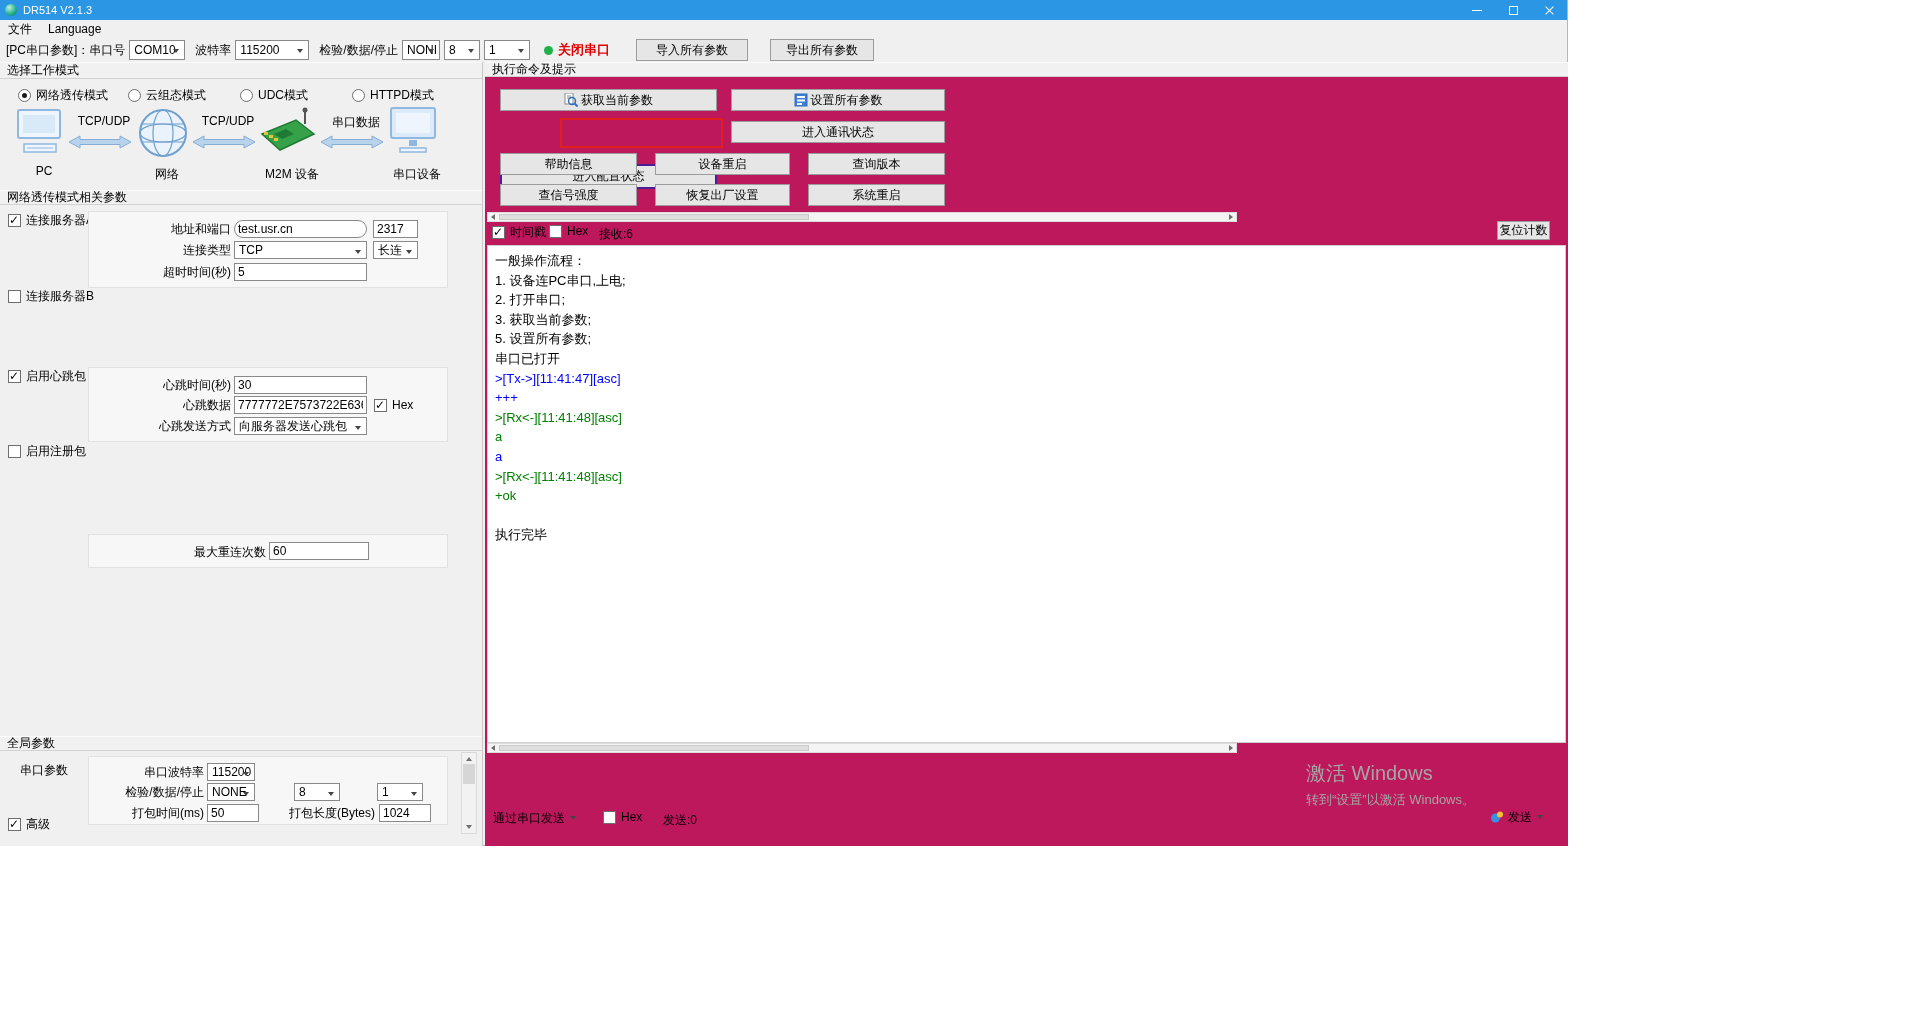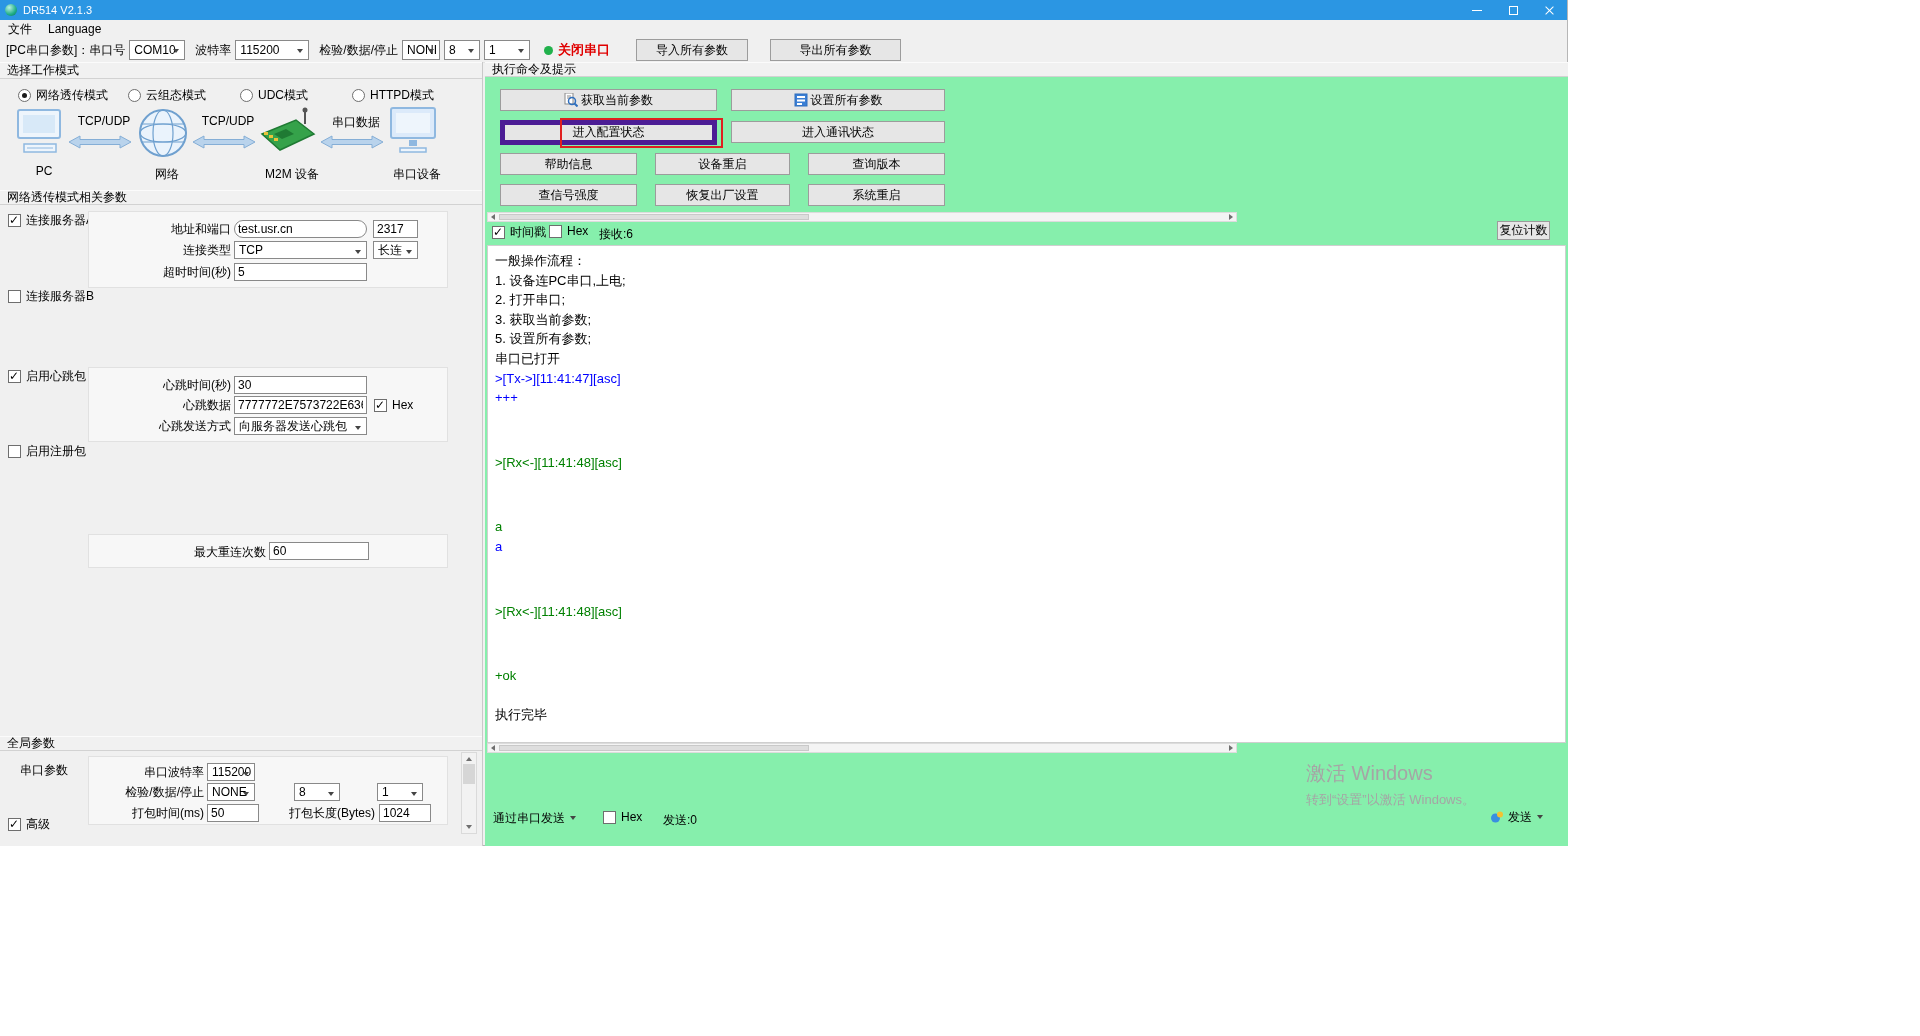--- a/index.html
+++ b/index.html
@@ -48,34 +48,34 @@
   .secbar{position:absolute;background:#f1f1f1;border-top:1px solid #fbfbfb;border-bottom:1px solid #d2d2d2;
           display:flex;align-items:center;padding-left:7px;}
   .fieldbox{position:absolute;background:#f7f7f7;border:1px solid #e1e1e1;}
   .flabel{position:absolute;text-align:right;white-space:nowrap;line-height:18px;}
   .tbox{position:absolute;height:18px;background:#fff;border:1px solid #898989;padding:0 3px;
         font:12px "Liberation Sans","DejaVu Sans",sans-serif;color:#000;}
   .abs{position:absolute;}
 
   
   .left-panel{position:absolute;left:0;top:62px;width:483px;height:784px;background:#f0f0f0;border-right:1px solid #c9c9c9;}
-  .right-panel{position:absolute;left:485px;top:62px;width:1083px;height:784px;background:#86efac;}
+  .right-panel{position:absolute;left:485px;top:62px;width:1083px;height:784px;background:#be185d;}
 
   .diag-label{position:absolute;text-align:center;white-space:nowrap;padding-left:8px;}
   .icon-svg{position:absolute;}
 
   .cmd-btn{position:absolute;background:#e6e6e6;border:1px solid #9c9c9c;display:flex;align-items:center;
            justify-content:center;gap:3px;}
-  .cmd-btn.focused{border:5px solid #4c1d95;}
+  .cmd-btn.focused{border:2px solid #4c1d95;margin-top:44px;}
   .annotation{position:absolute;border:2px solid var(--c-annotation,#e02020);pointer-events:none;z-index:6;}
 
   .log-area{position:absolute;background:#fff;border:1px solid #cfcfcf;overflow:hidden;padding:5px 7px;}
   .log-line{line-height:19.6px;font-size:13px;white-space:pre;}
   .log-line.tx{color:var(--c-log-tx,#0000ff);}
-  .log-line.rx{color:var(--c-log-rx,#008000);margin-top:45px;}
+  .log-line.rx{color:var(--c-log-rx,#008000);}
 
   .hscroll{position:absolute;height:10px;background:#f4f4f4;border:1px solid #dcdcdc;display:flex;align-items:center;}
   .hs-left{width:0;height:0;border-top:3px solid transparent;border-bottom:3px solid transparent;
            border-right:4px solid #6f6f6f;margin-left:3px;}
   .hs-thumb{height:6px;width:310px;background:#dedede;border:1px solid #c9c9c9;margin-left:4px;}
   .hs-right{width:0;height:0;border-top:3px solid transparent;border-bottom:3px solid transparent;
             border-left:4px solid #6f6f6f;margin-left:auto;margin-right:3px;}
 
   .vscroll{position:absolute;width:16px;background:#f2f2f2;border:1px solid #dadada;display:flex;
            flex-direction:column;align-items:center;}
@@ -135,21 +135,21 @@
         </div>
       <div class="combo" style="margin-left:4px;width:36px">
           <span>8</span>
         </div>
       <div class="combo" style="margin-left:4px;width:46px">
           <span>1</span>
         </div>
       <span class="dot" style="margin-left:14px"></span>
       <span class="close-port" style="margin-left:5px">关闭串口</span>
       <div class="btn" style="margin-left:26px;width:112px;height:22px">导入所有参数</div>
-      <div class="btn" style="margin-left:22px;width:131px;height:22px">导出所有参数</div>
+      <div class="btn" style="margin-left:22px;width:104px;height:22px">导出所有参数</div>
     </div>
 
     <div class="left-panel">
 
       <div class="secbar" style="left:0;top:0;width:482px;height:17px">
         <span>选择工作模式</span>
       </div>
 
       <div class="cbrow" style="left:18px;top:25px">
         <span class="radio checked"></span>

